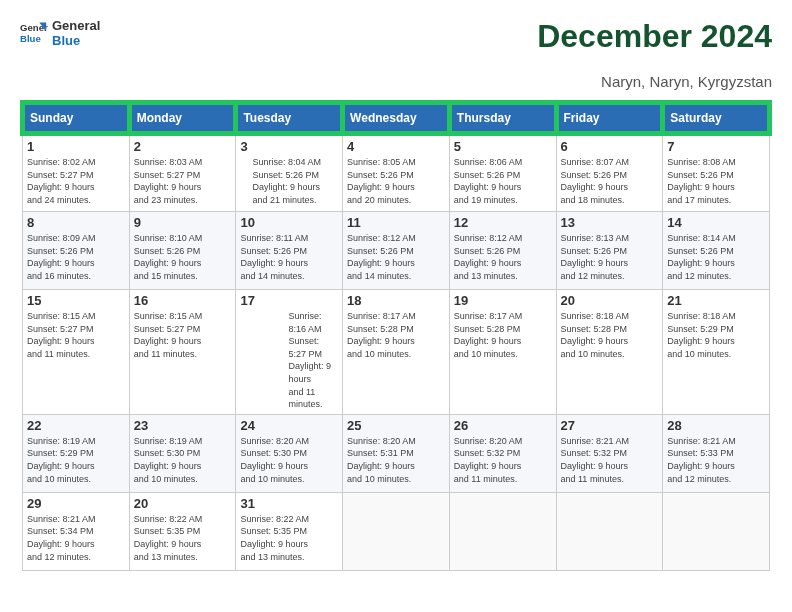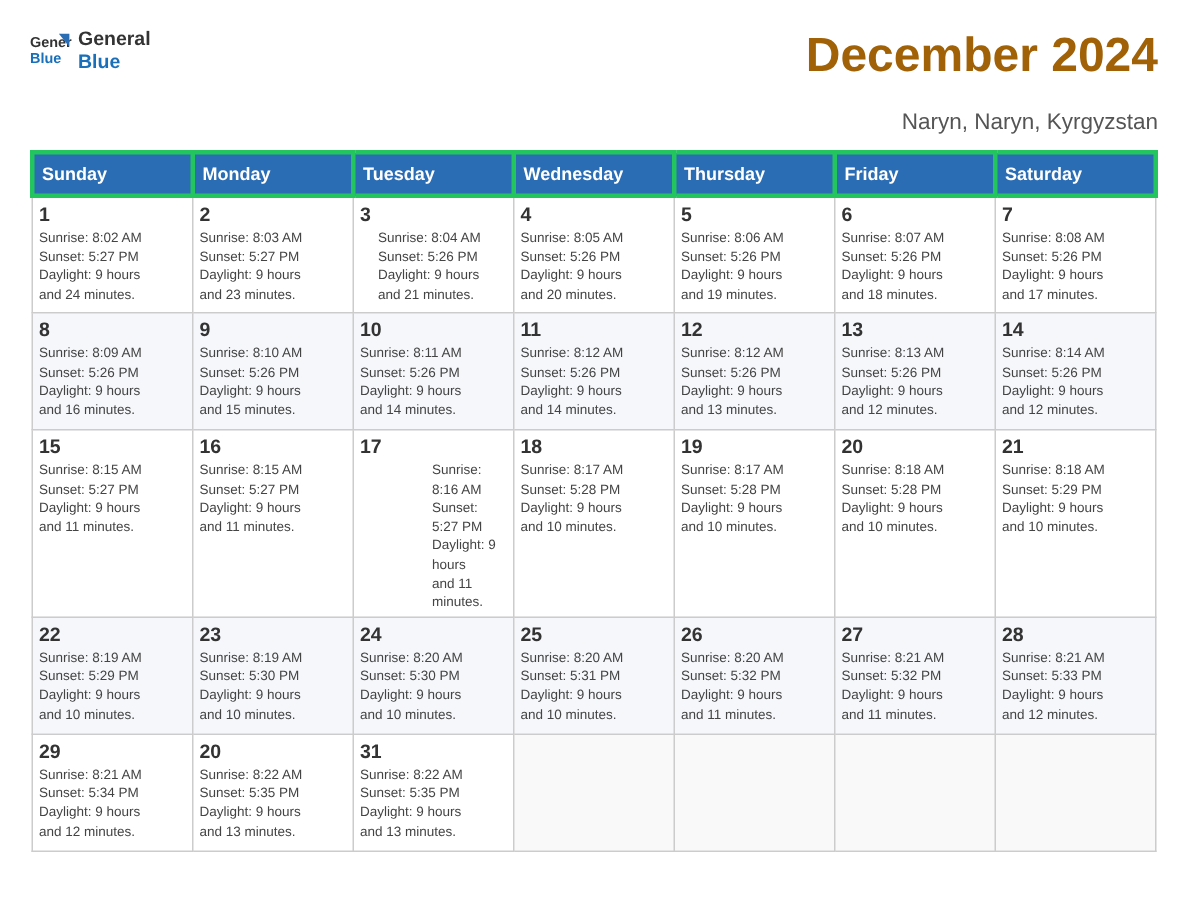--- a/index.html
+++ b/index.html
@@ -28,40 +28,40 @@
     .logo-icon {
       width: 28px;
       height: 28px;
     }
     .title-block {
       text-align: right;
     }
     .month-title {
       font-size: 32px;
       font-weight: bold;
-      color: #a16207;
+      color: #14532d;
     }
     .location-title {
       font-size: 15px;
       color: #555;
       margin-top: 18px;
     }
     .calendar-table {
       width: 100%;
       border-collapse: collapse;
       table-layout: fixed;
     }
     .calendar-table th {
       background: #2a6db5;
       color: #fff;
       font-size: 12px;
       font-weight: bold;
       text-align: left;
       padding: 6px 5px;
-      border: 3px solid #22c55e;
+      border: 5px solid #22c55e;
     }
     .calendar-table td {
       vertical-align: top;
       font-size: 9.5px;
       color: #333;
       border: 1px solid #ccc;
       padding: 3px 4px;
       height: 78px;
       background: #fff;
     }

